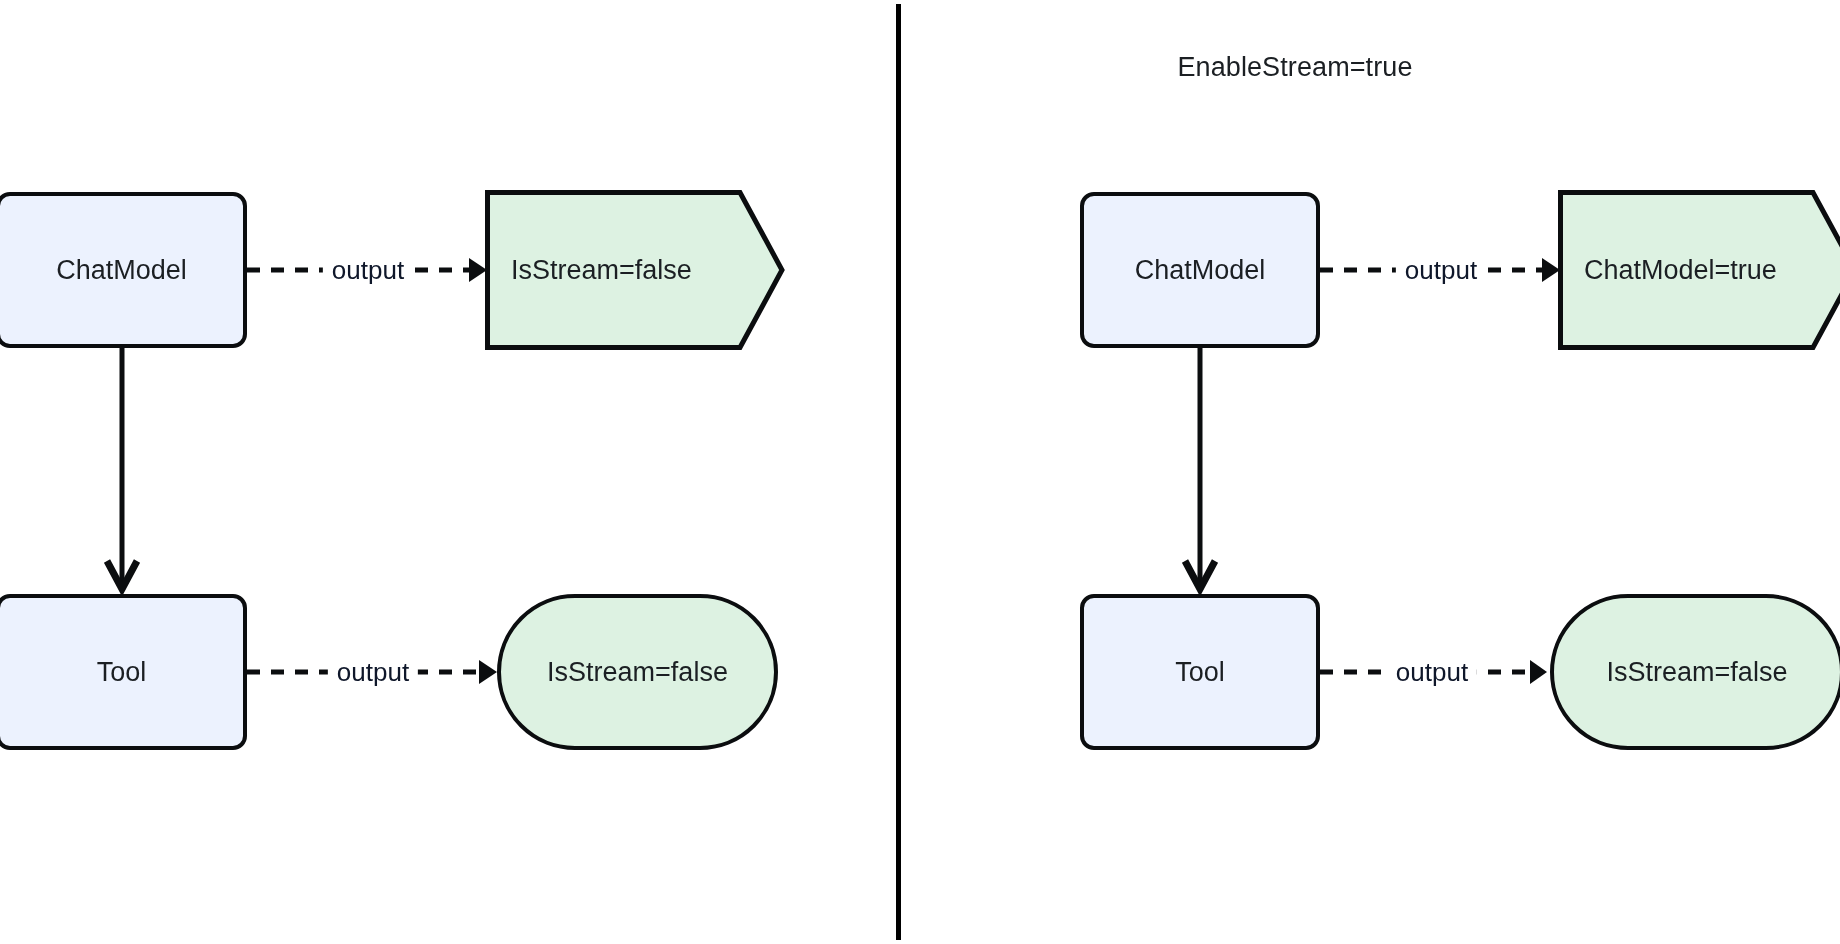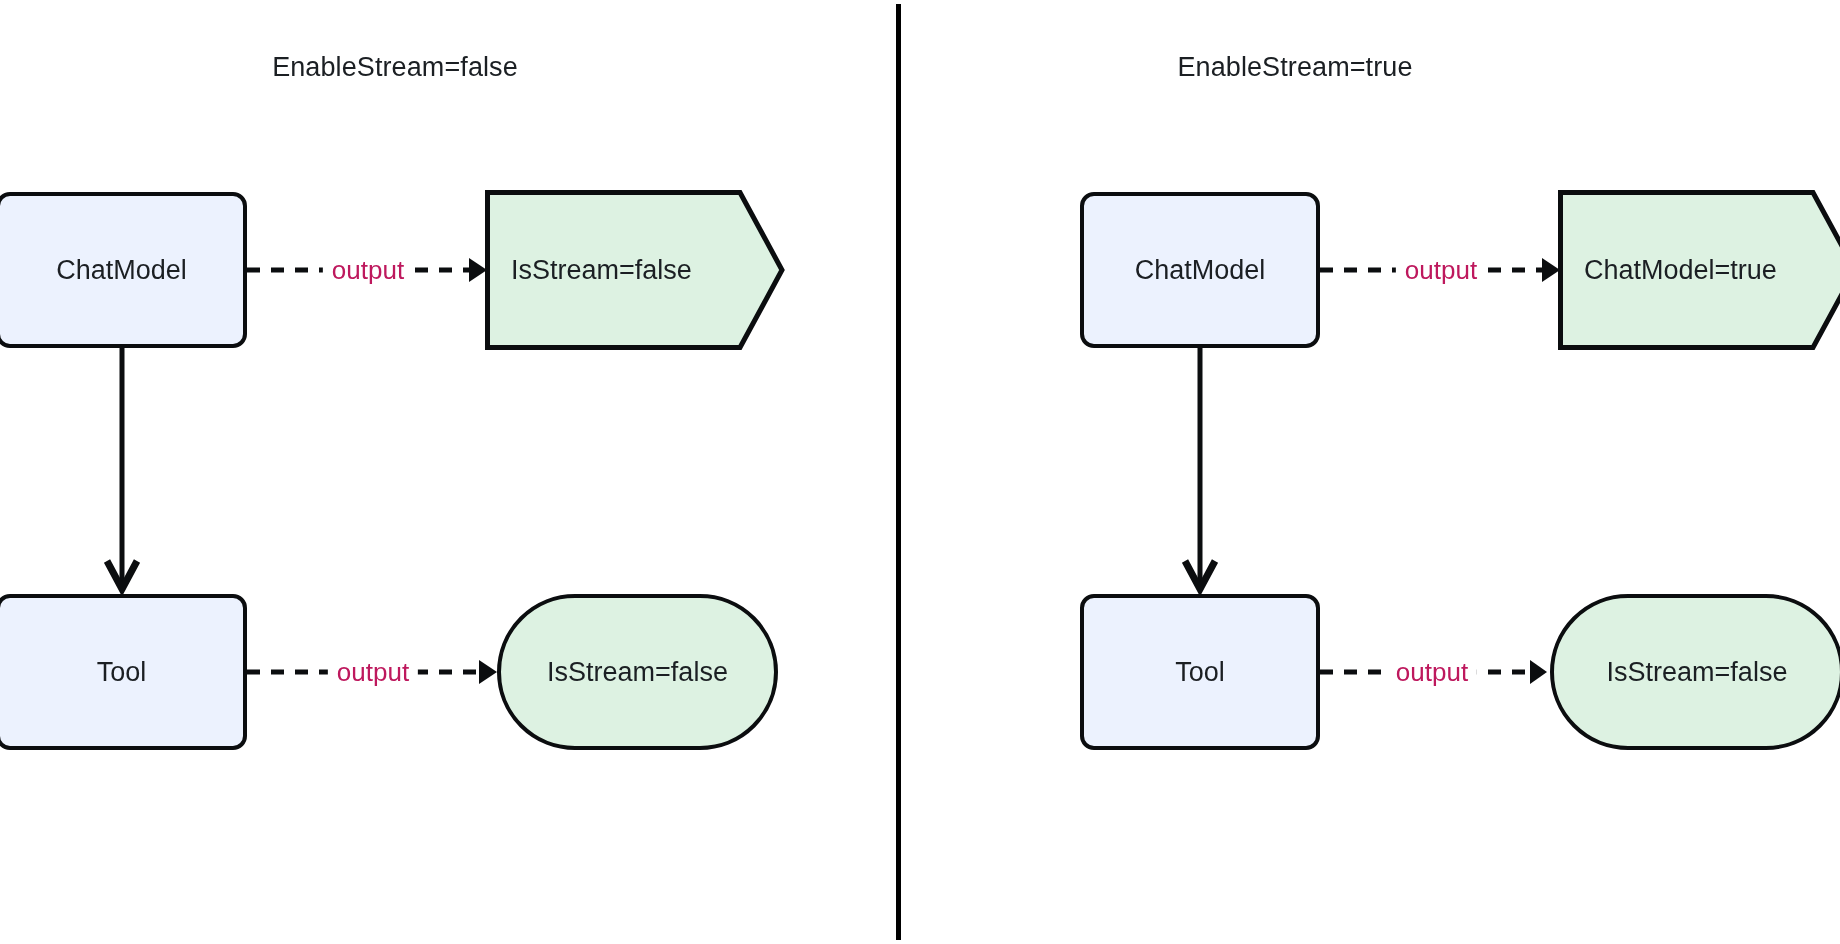--- a/index.html
+++ b/index.html
@@ -48,30 +48,29 @@
     position:absolute;display:flex;align-items:center;
     font-size:27px;color:#1b1f23;white-space:nowrap;
     top:0;height:100%;
   }
 
   
   .edge{position:absolute;}
   .edge svg{display:block;overflow:visible;}
   .edge-label{
     position:absolute;background:#ffffff;padding:0 9px;
-    font-size:26px;color:#be185d;white-space:nowrap;
+    font-size:26px;color:#0f172a;white-space:nowrap;
     transform:translate(-50%,-50%);
   }
 </style>
 </head>
 <body>
 
 <div class="stage">
 
-  <div class="panel-title" id="title-left">EnableStream=false</div>
 
   <div class="panel-title" id="title-right">EnableStream=true</div>
 
   <div class="divider"></div>
 
   <div class="node proc" style="left:-4px;top:192px;width:251px;height:156px;">
     <span>ChatModel</span>
   </div>
 
   <div class="edge" style="left:247px;top:252px;width:243px;height:36px;">

